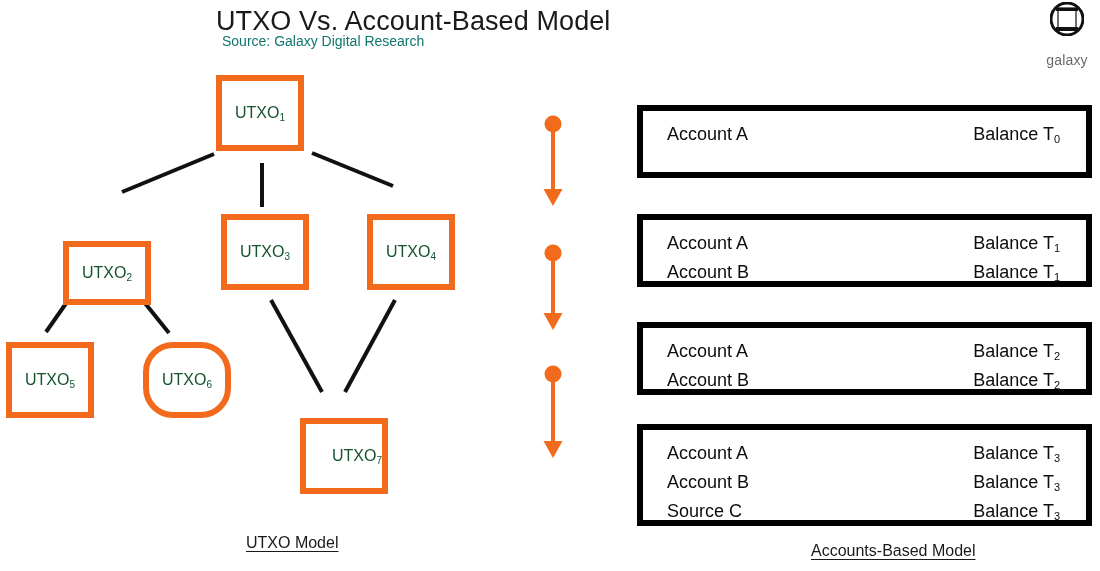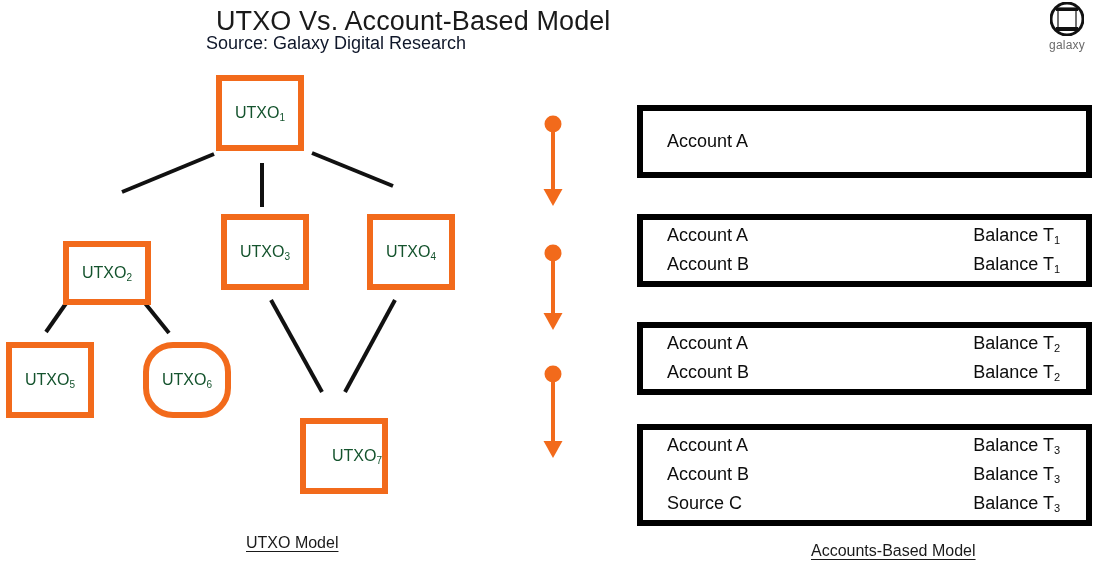--- a/index.html
+++ b/index.html
@@ -24,46 +24,46 @@
     position: absolute;
     left: 216px;
     top: 6px;
     font-size: 27px;
     letter-spacing: 0.1px;
     color: #1a1a1a;
     white-space: nowrap;
   }
   .subtitle {
     position: absolute;
-    left: 206px;
+    left: 222px;
     top: 33px;
-    font-size: 18px;
-    color: #0f172a;
+    font-size: 14px;
+    color: #0f766e;
     white-space: nowrap;
   }
 
   
   .logo {
     position: absolute;
     left: 1046px;
     top: 2px;
     width: 42px;
     height: 48px;
   }
   .logo-mark {
     position: relative;
     width: 34px;
     height: 34px;
     margin: 0 auto;
   }
   .logo-caption {
     text-align: center;
-    font-size: 12px;
+    font-size: 14px;
     color: #6b6b6b;
-    margin-top: 2px;
+    margin-top: 16px;
     letter-spacing: 0.2px;
   }
 
   
   .utxo-box {
     position: absolute;
     border: 6px solid #f26a1b;
     background: #ffffff;
     box-sizing: border-box;
     display: flex;
@@ -84,21 +84,20 @@
 
   
   .acct-box {
     position: absolute;
     border: 6px solid #000000;
     background: #ffffff;
     box-sizing: border-box;
     padding: 10px 26px 10px 24px;
     display: flex;
     flex-direction: column;
-    justify-content: center;
   }
   .acct-row {
     display: flex;
     justify-content: space-between;
     align-items: baseline;
     font-size: 18px;
     line-height: 27px;
     color: #0d0d0d;
     white-space: nowrap;
   }
@@ -200,20 +199,21 @@
       </div>
       <div class="utxo-box" style="left: 300px; top: 418px; width: 88px; height: 76px; border-color: rgb(242, 106, 27); padding-left: 26px;">
         <span class="utxo-label">UTXO<sub>7</sub></span>
       </div>
     </div>
 
   <div id="accounts-layer">
       <div class="acct-box" style="left: 637px; top: 105px; width: 455px; height: 73px; border-color: rgb(0, 0, 0);">
         <div class="acct-row">
           <span class="acct">Account A</span>
+          <span class="bal">Balance T<sub>0</sub></span>
         </div>
       </div>
       <div class="acct-box" style="left: 637px; top: 214px; width: 455px; height: 73px; border-color: rgb(0, 0, 0);">
         <div class="acct-row">
           <span class="acct">Account A</span>
           <span class="bal">Balance T<sub>1</sub></span>
         </div>
         <div class="acct-row">
           <span class="acct">Account B</span>
           <span class="bal">Balance T<sub>1</sub></span>

